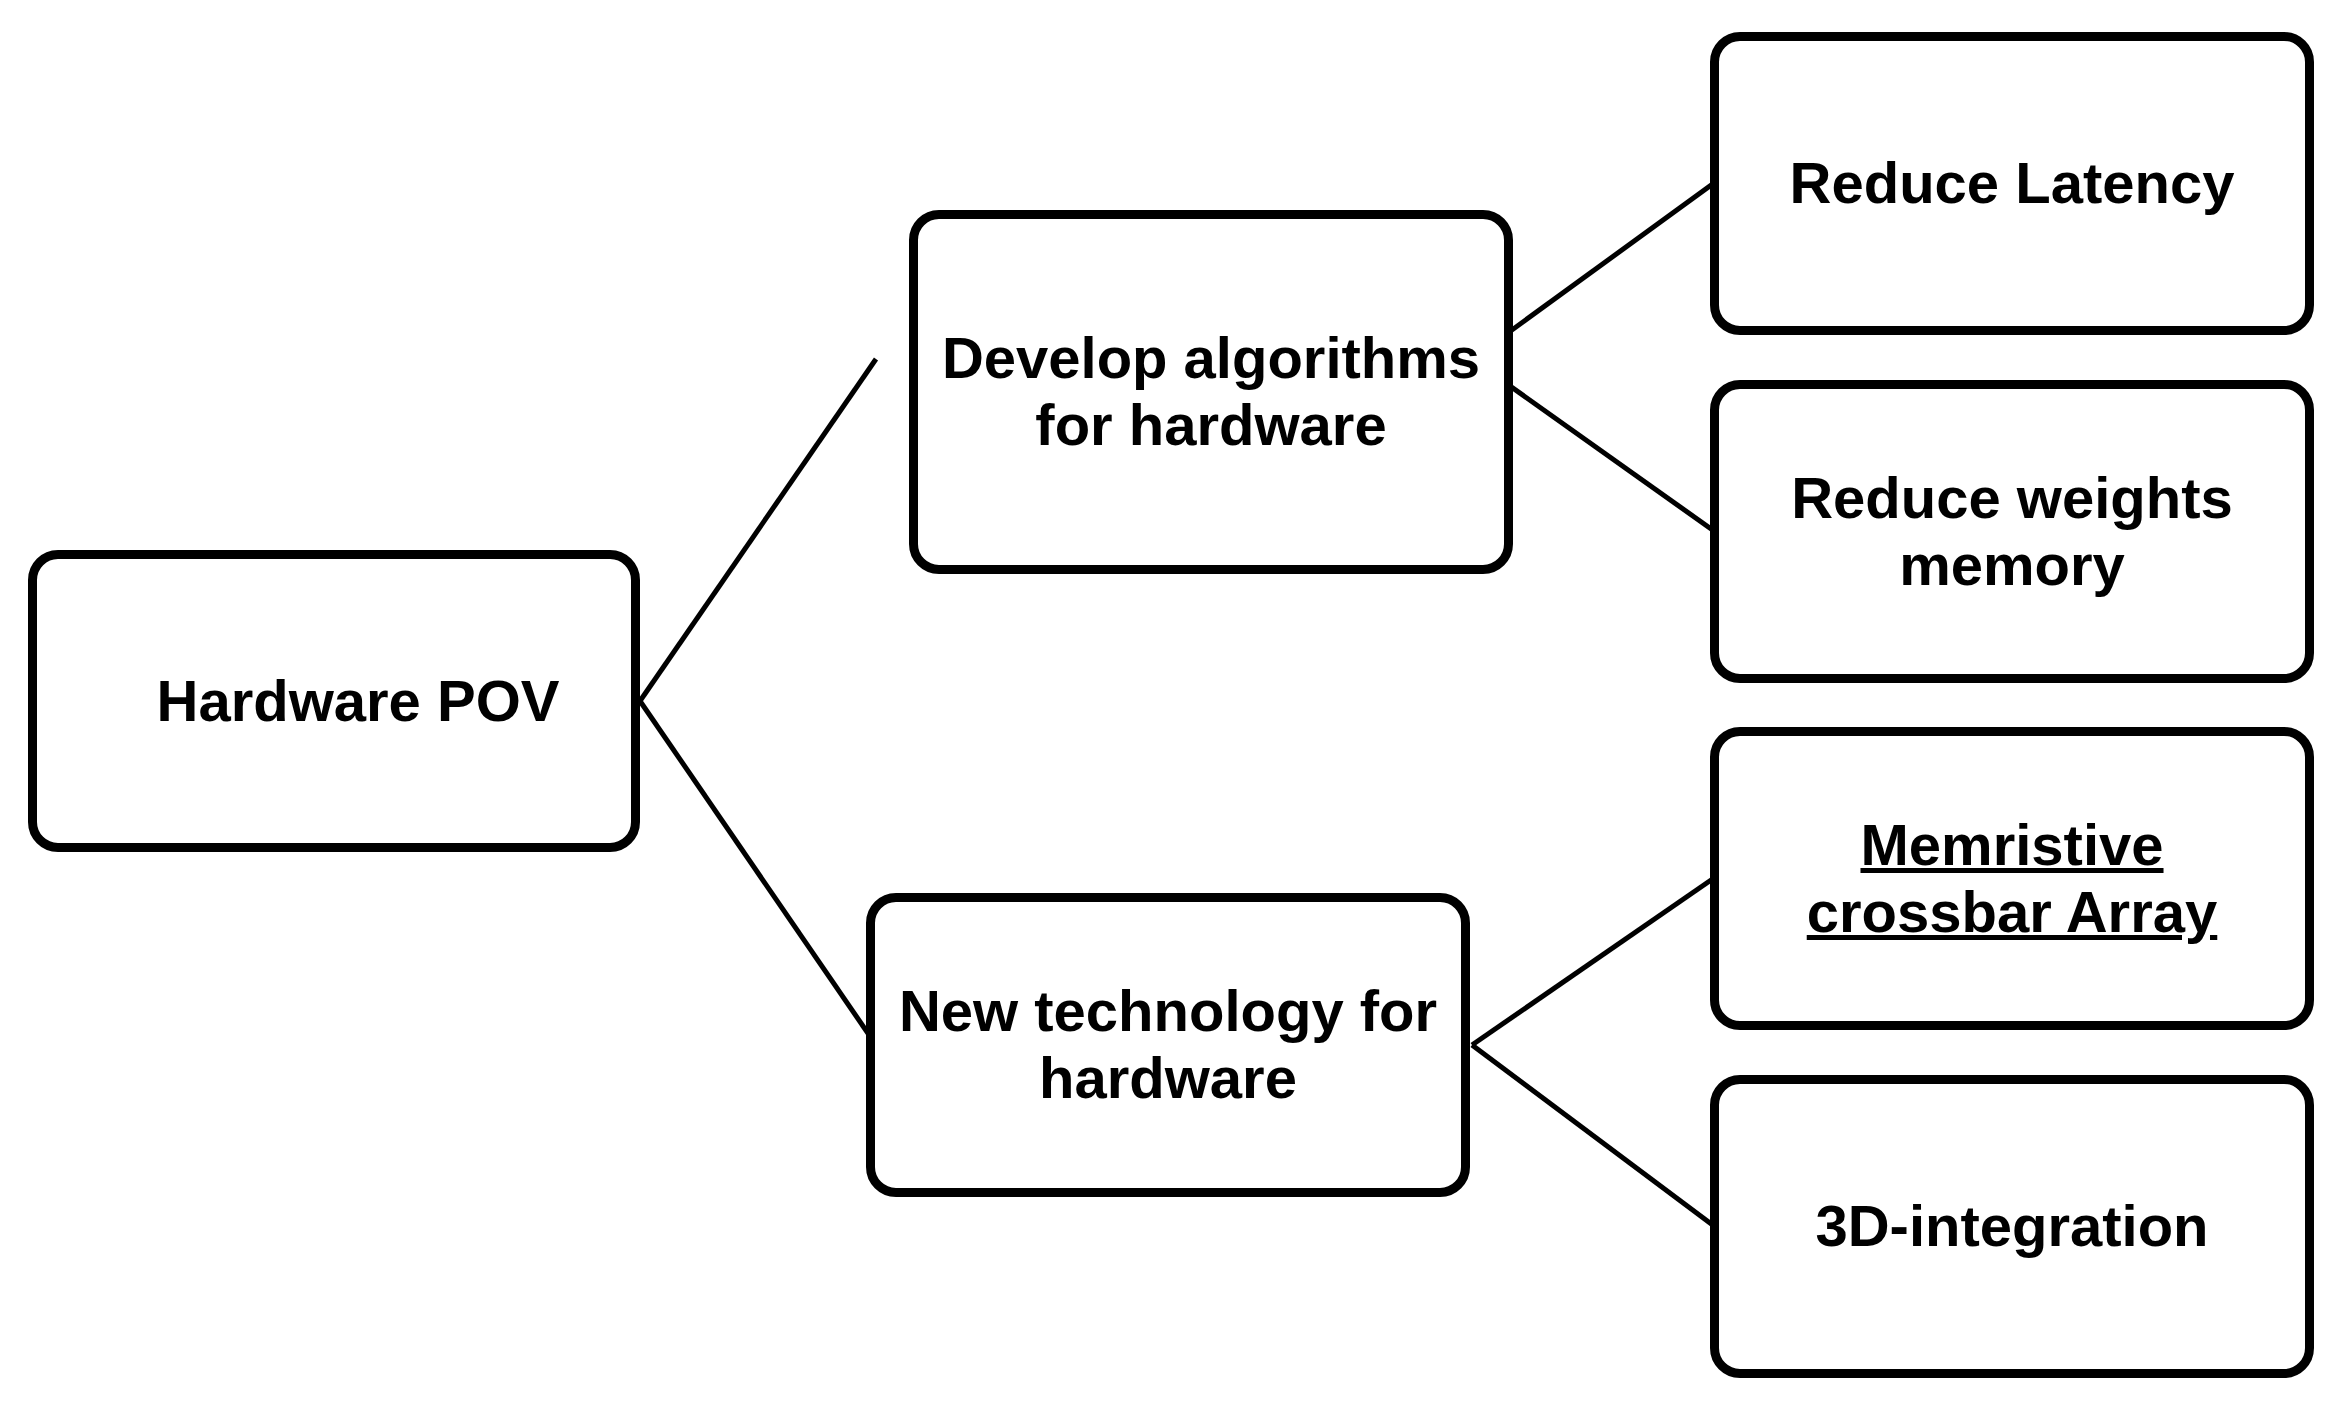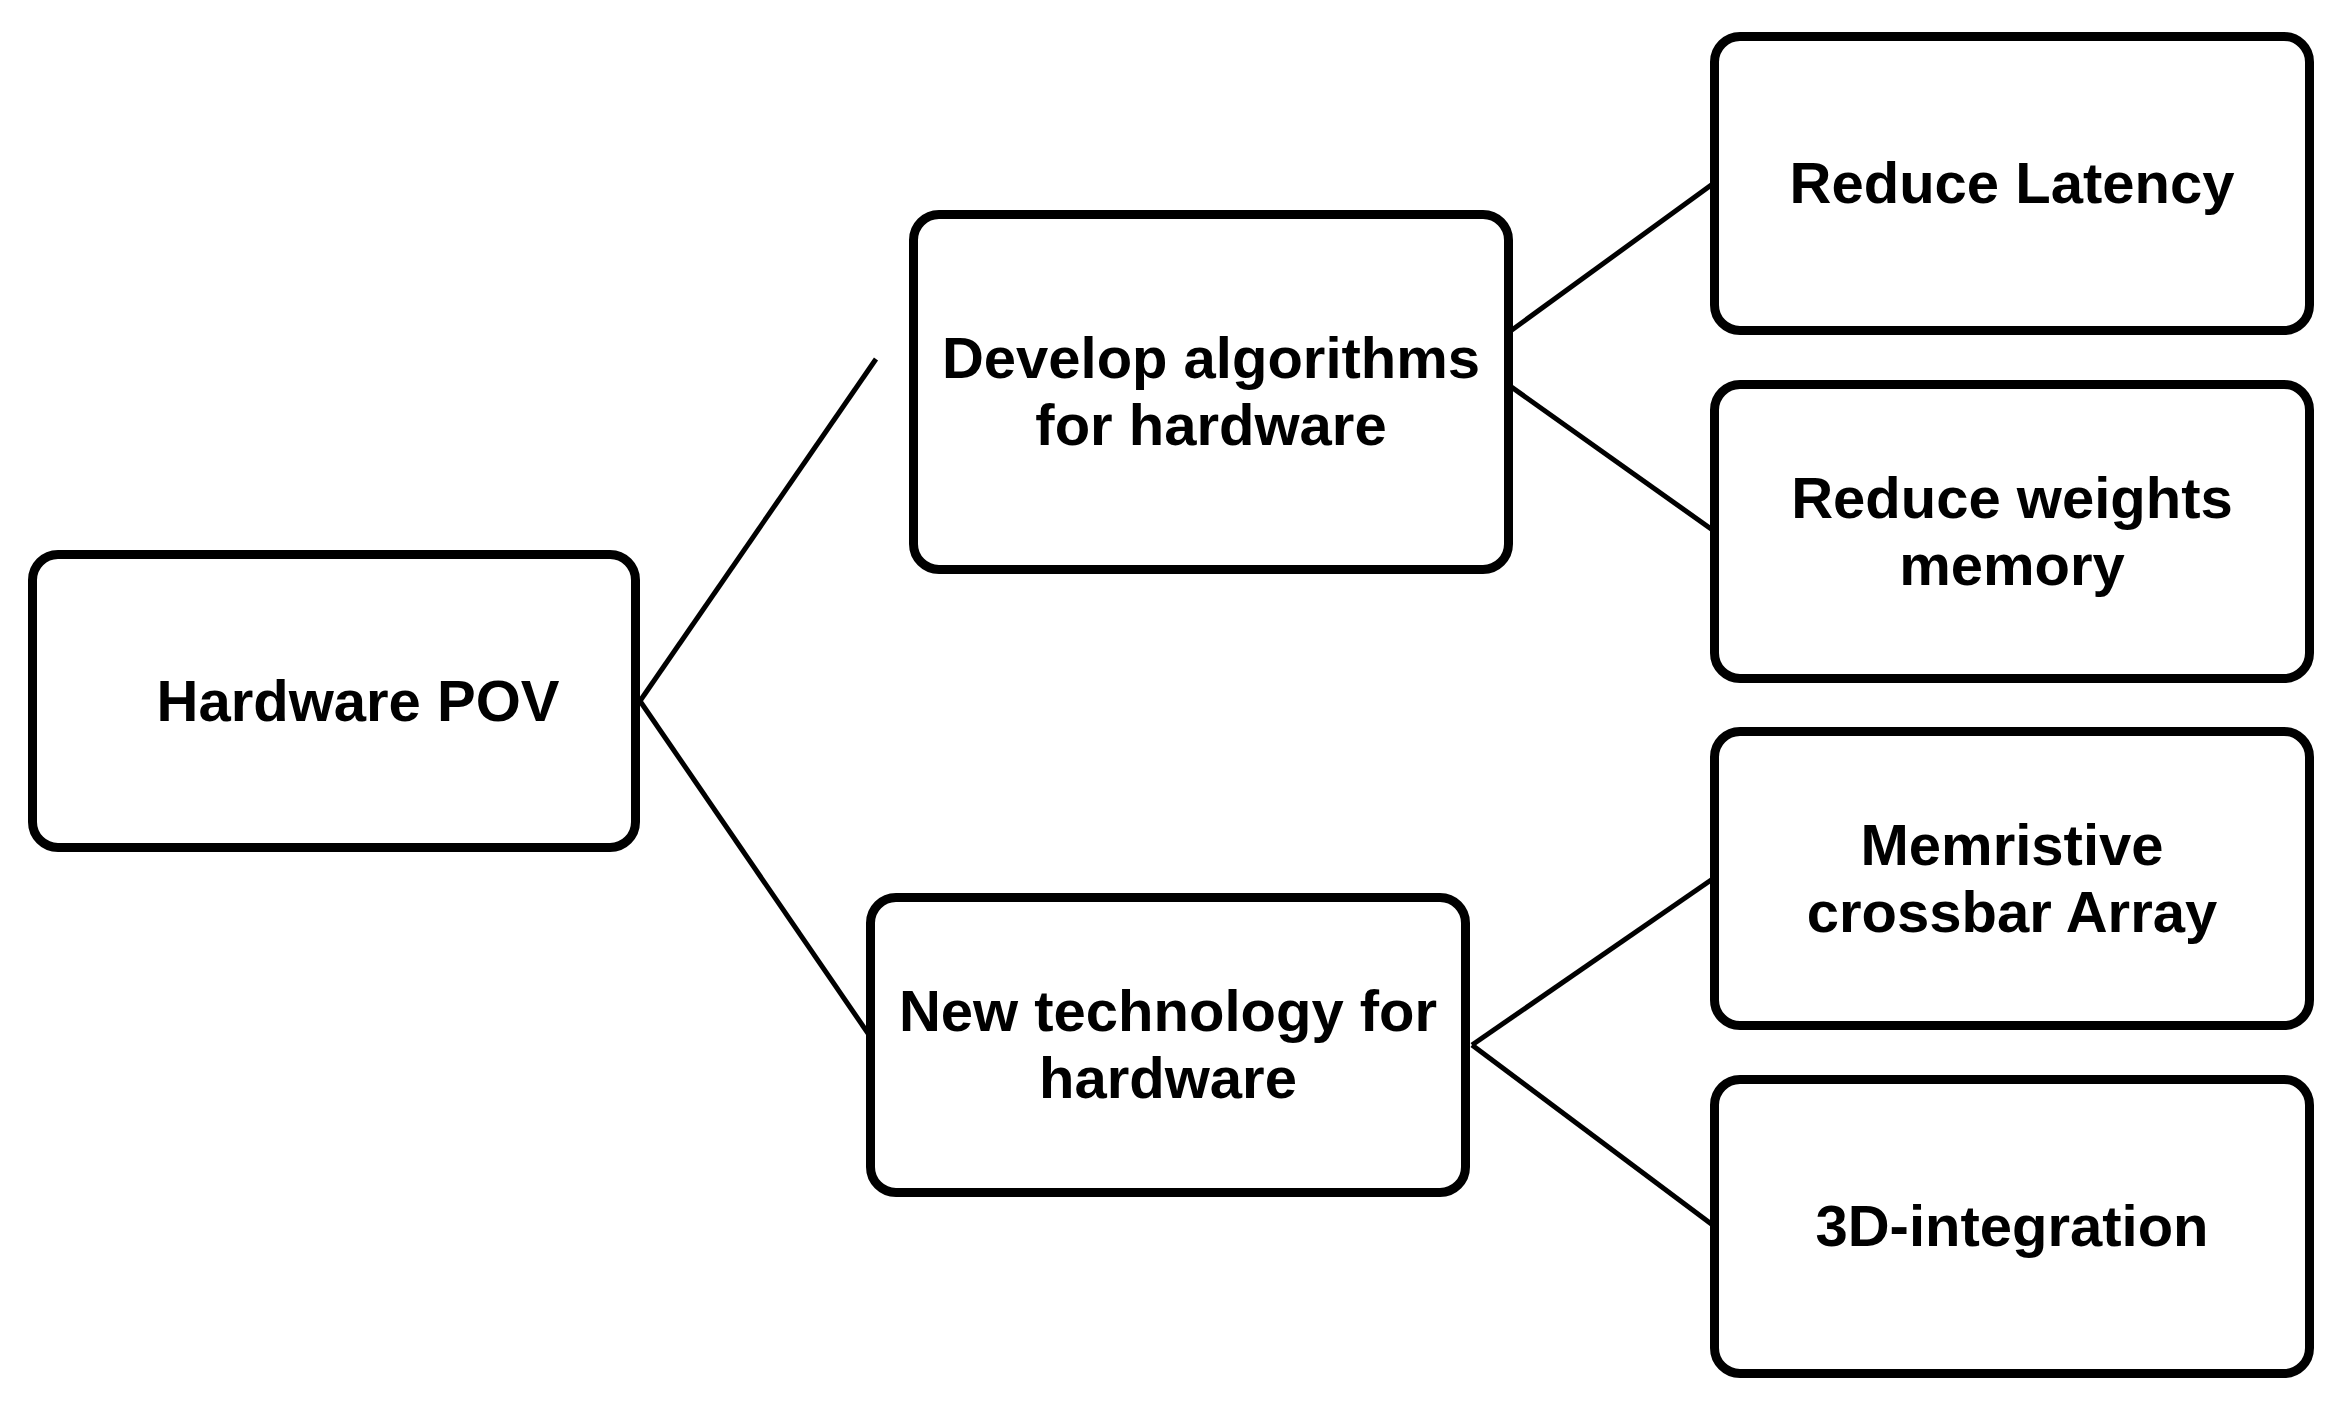--- a/index.html
+++ b/index.html
@@ -47,21 +47,21 @@
     color: var(--text-color);
     white-space: pre-line;
     padding: 0 10px;
   }
   
   #node-root            { left: 28px;   top: 550px;  width: 612px; height: 302px; padding-left: 48px; }
   #node-branch-algos    { left: 909px;  top: 210px;  width: 604px; height: 364px; }
   #node-branch-tech     { left: 866px;  top: 893px;  width: 604px; height: 304px; }
   #node-leaf-latency    { left: 1710px; top: 32px;   width: 604px; height: 303px; }
   #node-leaf-weights    { left: 1710px; top: 380px;  width: 604px; height: 303px; }
-  #node-leaf-memristive { left: 1710px; top: 727px;  width: 604px; height: 303px; }
+  #node-leaf-memristive { left: 1710px; top: 727px;  width: 604px; height: 303px; text-decoration: underline; }
   #node-leaf-3d         { left: 1710px; top: 1075px; width: 604px; height: 303px; border-radius: 30px; }
 </style>
 </head>
 <body>
 
 <div class="diagram">
 
   <svg class="edges" viewBox="0 0 2347 1404" xmlns="http://www.w3.org/2000/svg">
     <line x1="640" y1="701" x2="876" y2="359"></line>
     <line x1="640" y1="701" x2="876" y2="1045"></line>

